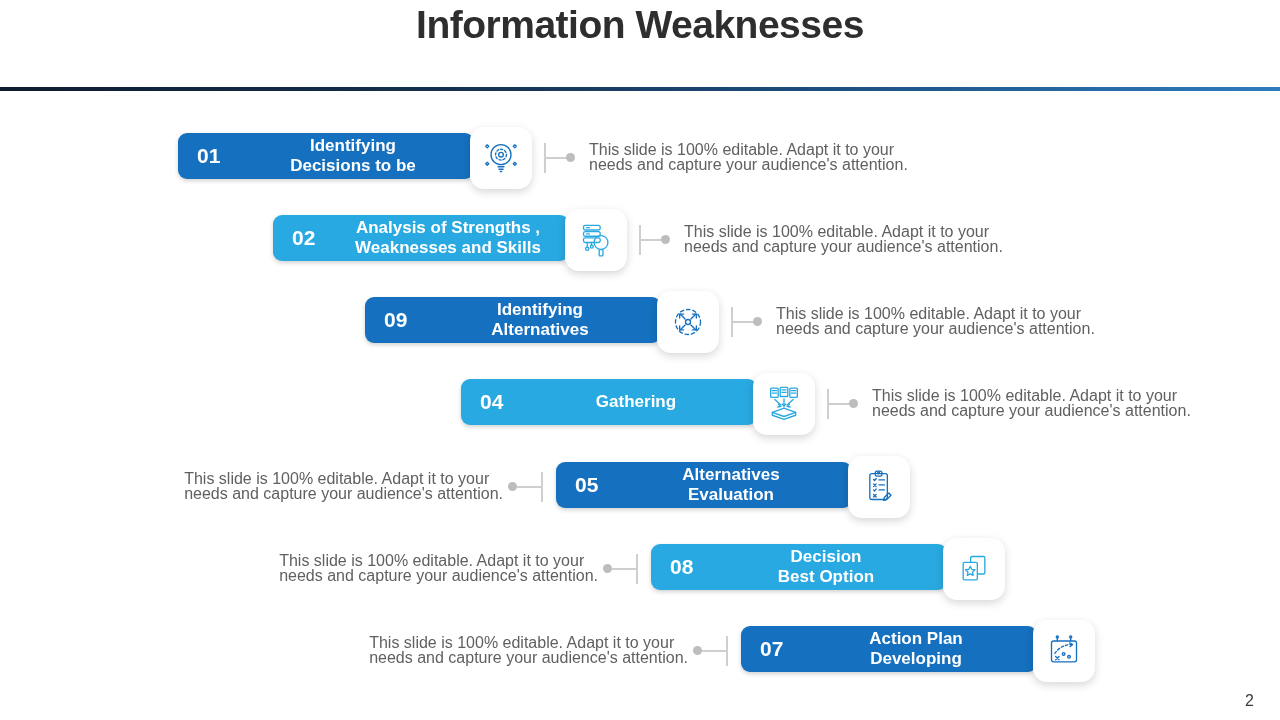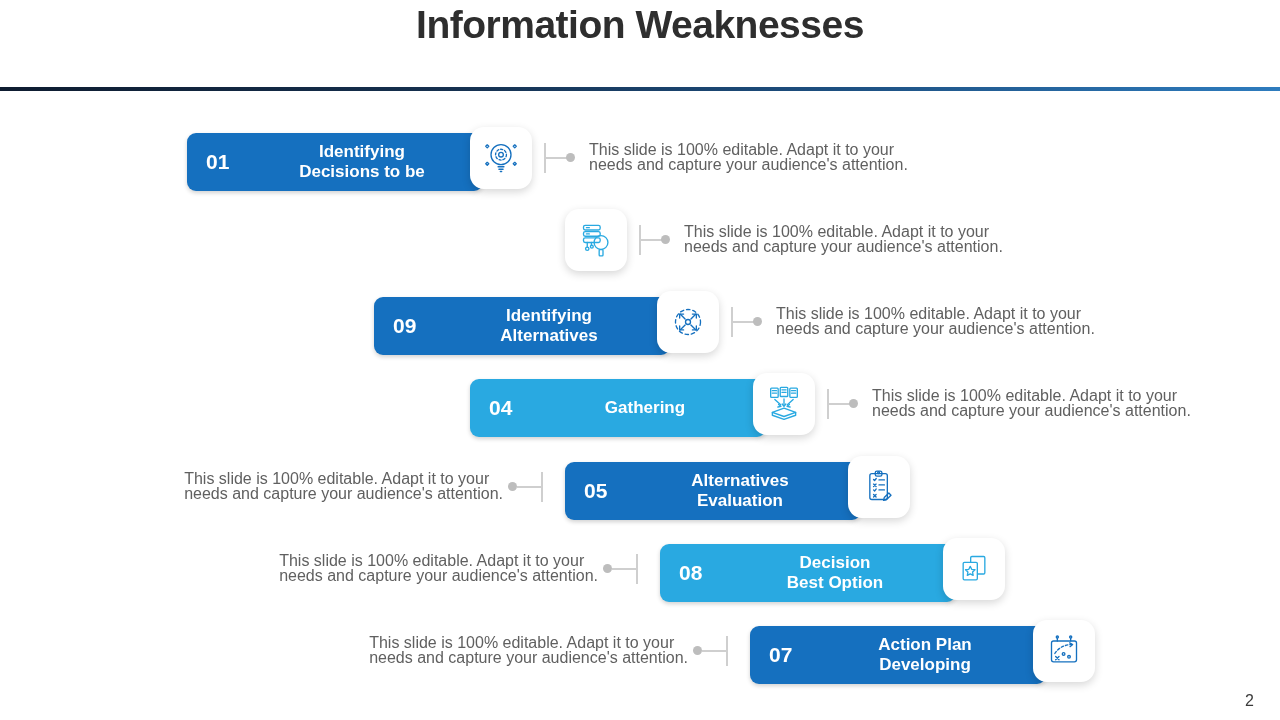--- a/index.html
+++ b/index.html
@@ -10,21 +10,21 @@
   .title{position:absolute; left:0; top:2px; width:100%; text-align:center;
          font-weight:bold; font-size:39px; line-height:45px; color:#2e2e2e; letter-spacing:-0.5px;}
   .title-rule{position:absolute; left:0; top:87px; width:100%; height:4px;
          background:linear-gradient(to right,#0e1c30,#15304f 35%,#1d4f80 65%,#2e7cbe);}
 
   
   .row{position:absolute; width:358px; height:50px;}
   .tone-dark{--c:var(--dark-blue);}
   .tone-light{--c:var(--light-blue);}
 
-  .bar{position:absolute; left:12px; top:0; width:296px; height:58px; border-radius:9px;
+  .bar{position:absolute; left:3px; top:0; width:296px; height:46px; border-radius:9px;
        background:var(--c); box-shadow:0 2px 4px rgba(0,0,0,.18);}
   .num{position:absolute; left:19px; top:50%; transform:translateY(-50%);
        color:#fff; font-weight:bold; font-size:21px;}
   .lbl{position:absolute; left:58px; right:4px; top:50%; transform:translateY(-50%);
        text-align:center; color:#fff; font-weight:bold; font-size:17px; line-height:20px;}
 
   .icon-card{position:absolute; left:295px; top:-6px; width:62px; height:62px;
        background:#fff; border-radius:14px; box-shadow:0 3px 9px rgba(0,0,0,.16);
        display:flex; align-items:center; justify-content:center;}
   .icon-svg *{stroke:var(--c); fill:none; stroke-width:1.6; stroke-linecap:round; stroke-linejoin:round;}
@@ -81,20 +81,27 @@
         <i class="hl"></i>
         <i class="dt"></i>
       </div>
     <div class="desc desc-r" style="color: rgb(96, 96, 96);">
       <div>This slide is 100% editable. Adapt it to your</div>
       <div>needs and capture your audience's attention.</div>
     </div>
   </div>
 
   <div class="row tone-light" style="left:270px; top:215px;">
+    <div class="bar">
+      <span class="num">02</span>
+      <span class="lbl">
+        <span style="display:block">Analysis of Strengths ,</span>
+        <span style="display:block">Weaknesses and Skills</span>
+      </span>
+    </div>
     <div class="icon-card">
       <svg class="icon-svg" viewBox="0 0 48 48" width="40" height="40">
         <rect x="9" y="6.5" width="20" height="5.5" rx="2"></rect>
         <rect x="9" y="14" width="20" height="5.5" rx="2"></rect>
         <rect x="9" y="21.5" width="20" height="5.5" rx="2"></rect>
         <line x1="12.5" y1="9.2" x2="16" y2="9.2"></line>
           <line x1="12.5" y1="16.7" x2="16" y2="16.7"></line>
         <path d="M13.5 27v5.5"></path>
           <circle cx="13.5" cy="34.5" r="2"></circle>
         <path d="M18.5 27v3"></path>

